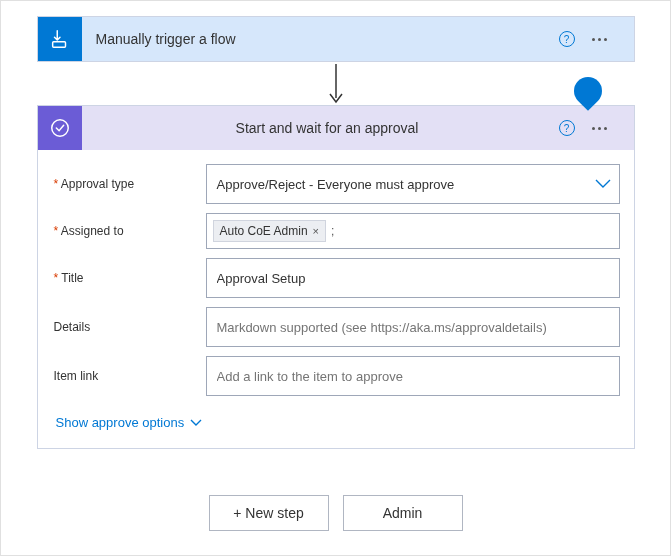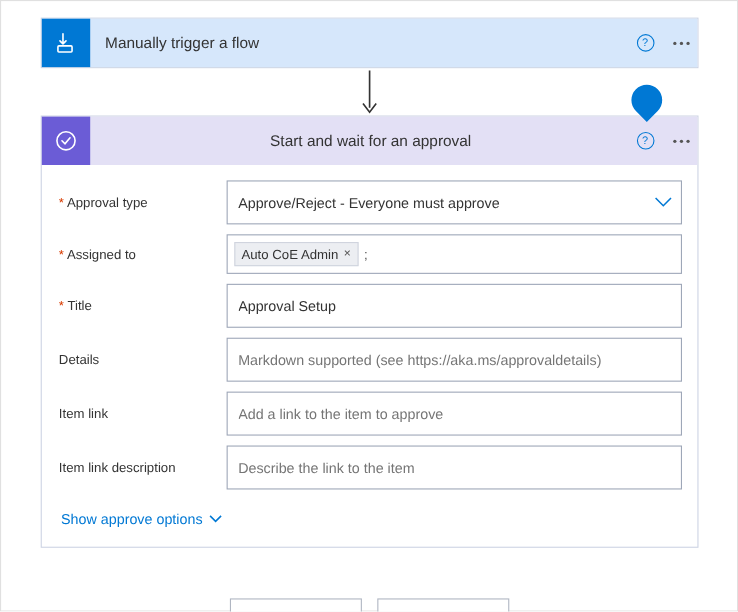--- a/index.html
+++ b/index.html
@@ -15,21 +15,21 @@
       margin: 0 auto 0;
       border: 1px solid #cdd4e4;
       background: #fff;
     }
     .card.trigger .card-header { background: #d6e7fb; }
     .card.action .card-header { background: #e3e0f5; text-align: center; }
     .card-header {
       display: flex;
       align-items: center;
       height: 44px;
-      padding-right: 3px;
+      padding-right: 23px;
     }
     .card-icon {
       width: 44px; height: 44px;
       display: flex; align-items: center; justify-content: center;
       color: #fff;
     }
     .trigger .card-icon { background: #0078d4; }
     .action .card-icon { background: #6b5cd6; }
     .card-title {
       flex: 1;
@@ -217,24 +217,20 @@
       <div class="form-row">
         <div class="form-label">Details</div>
         <input class="form-control placeholder" placeholder="Markdown supported (see https://aka.ms/approvaldetails)" style="">
       </div>
 
       <div class="form-row">
         <div class="form-label">Item link</div>
         <input class="form-control placeholder" placeholder="Add a link to the item to approve" style="">
       </div>
 
-      <div class="form-row">
-        <div class="form-label">Item link description</div>
-        <input class="form-control placeholder" placeholder="Describe the link to the item" style="">
-      </div>
 
       <div class="adv-link">
         <span>Show approve options</span>
         <span>
           <svg width="12" height="8" viewBox="0 0 12 8">
               <path d="M1 1 L6 6 L11 1" fill="none" stroke="#0078d4" stroke-width="1.4"></path>
             </svg>
         </span>
       </div>
 

